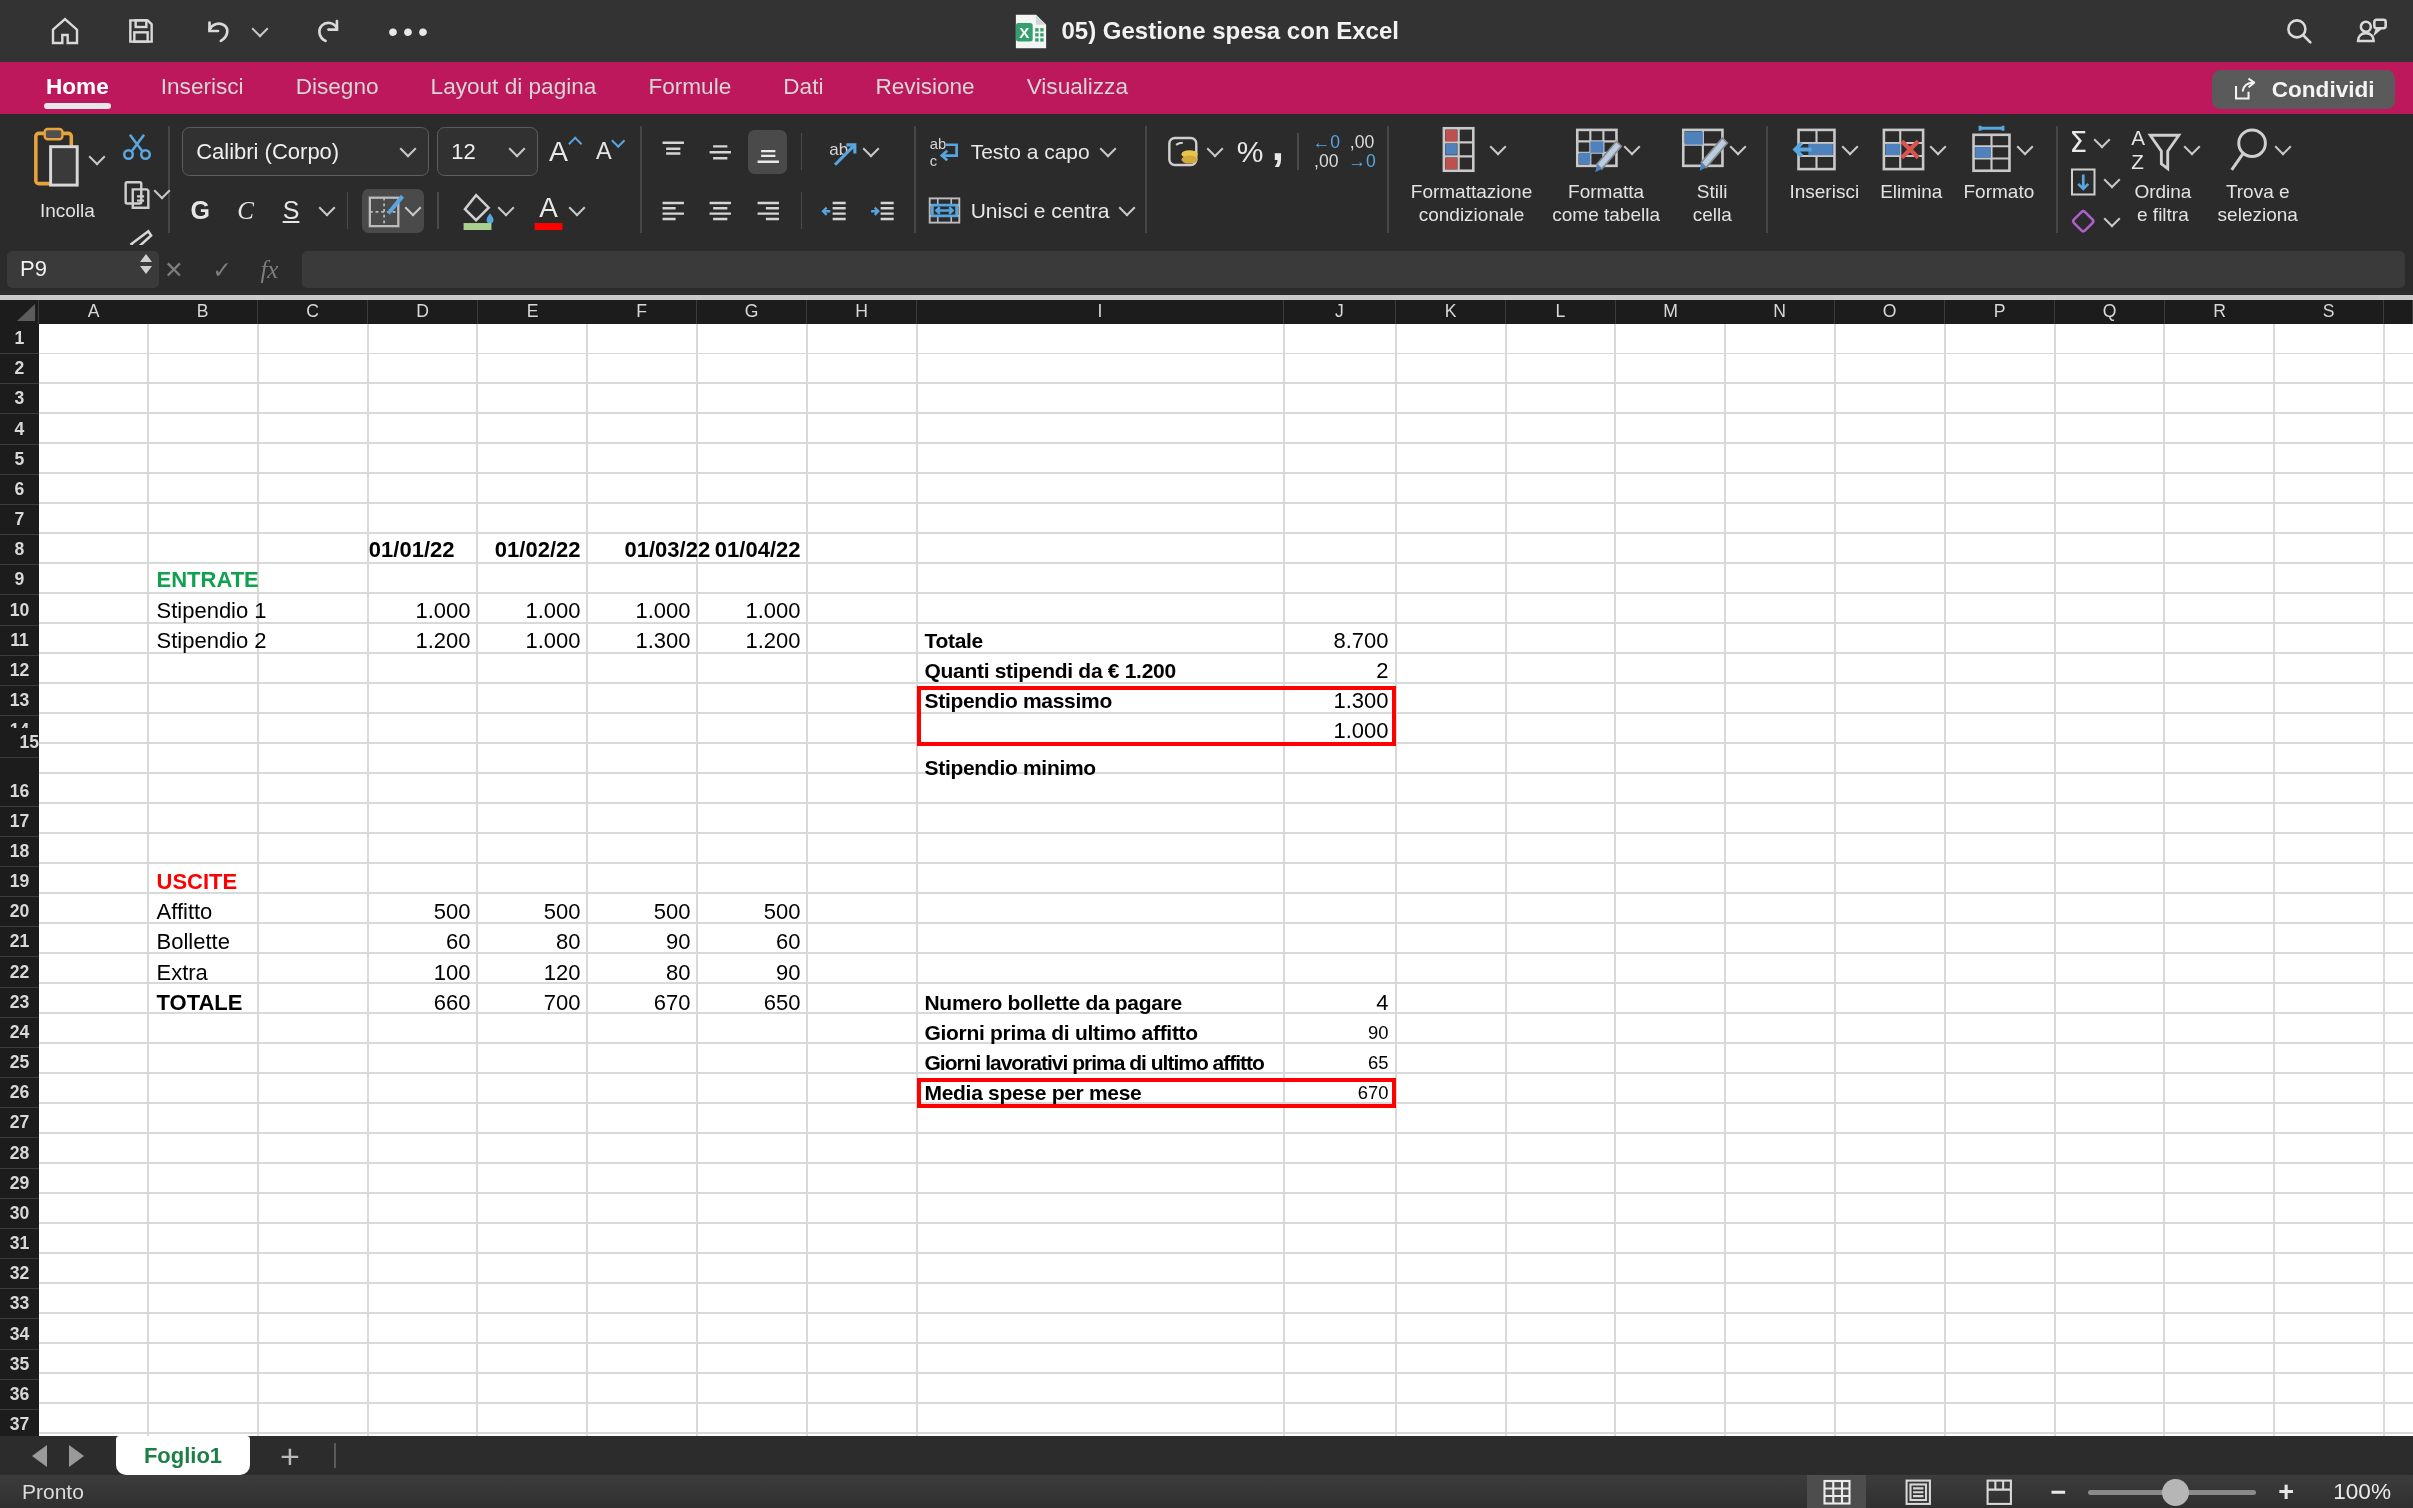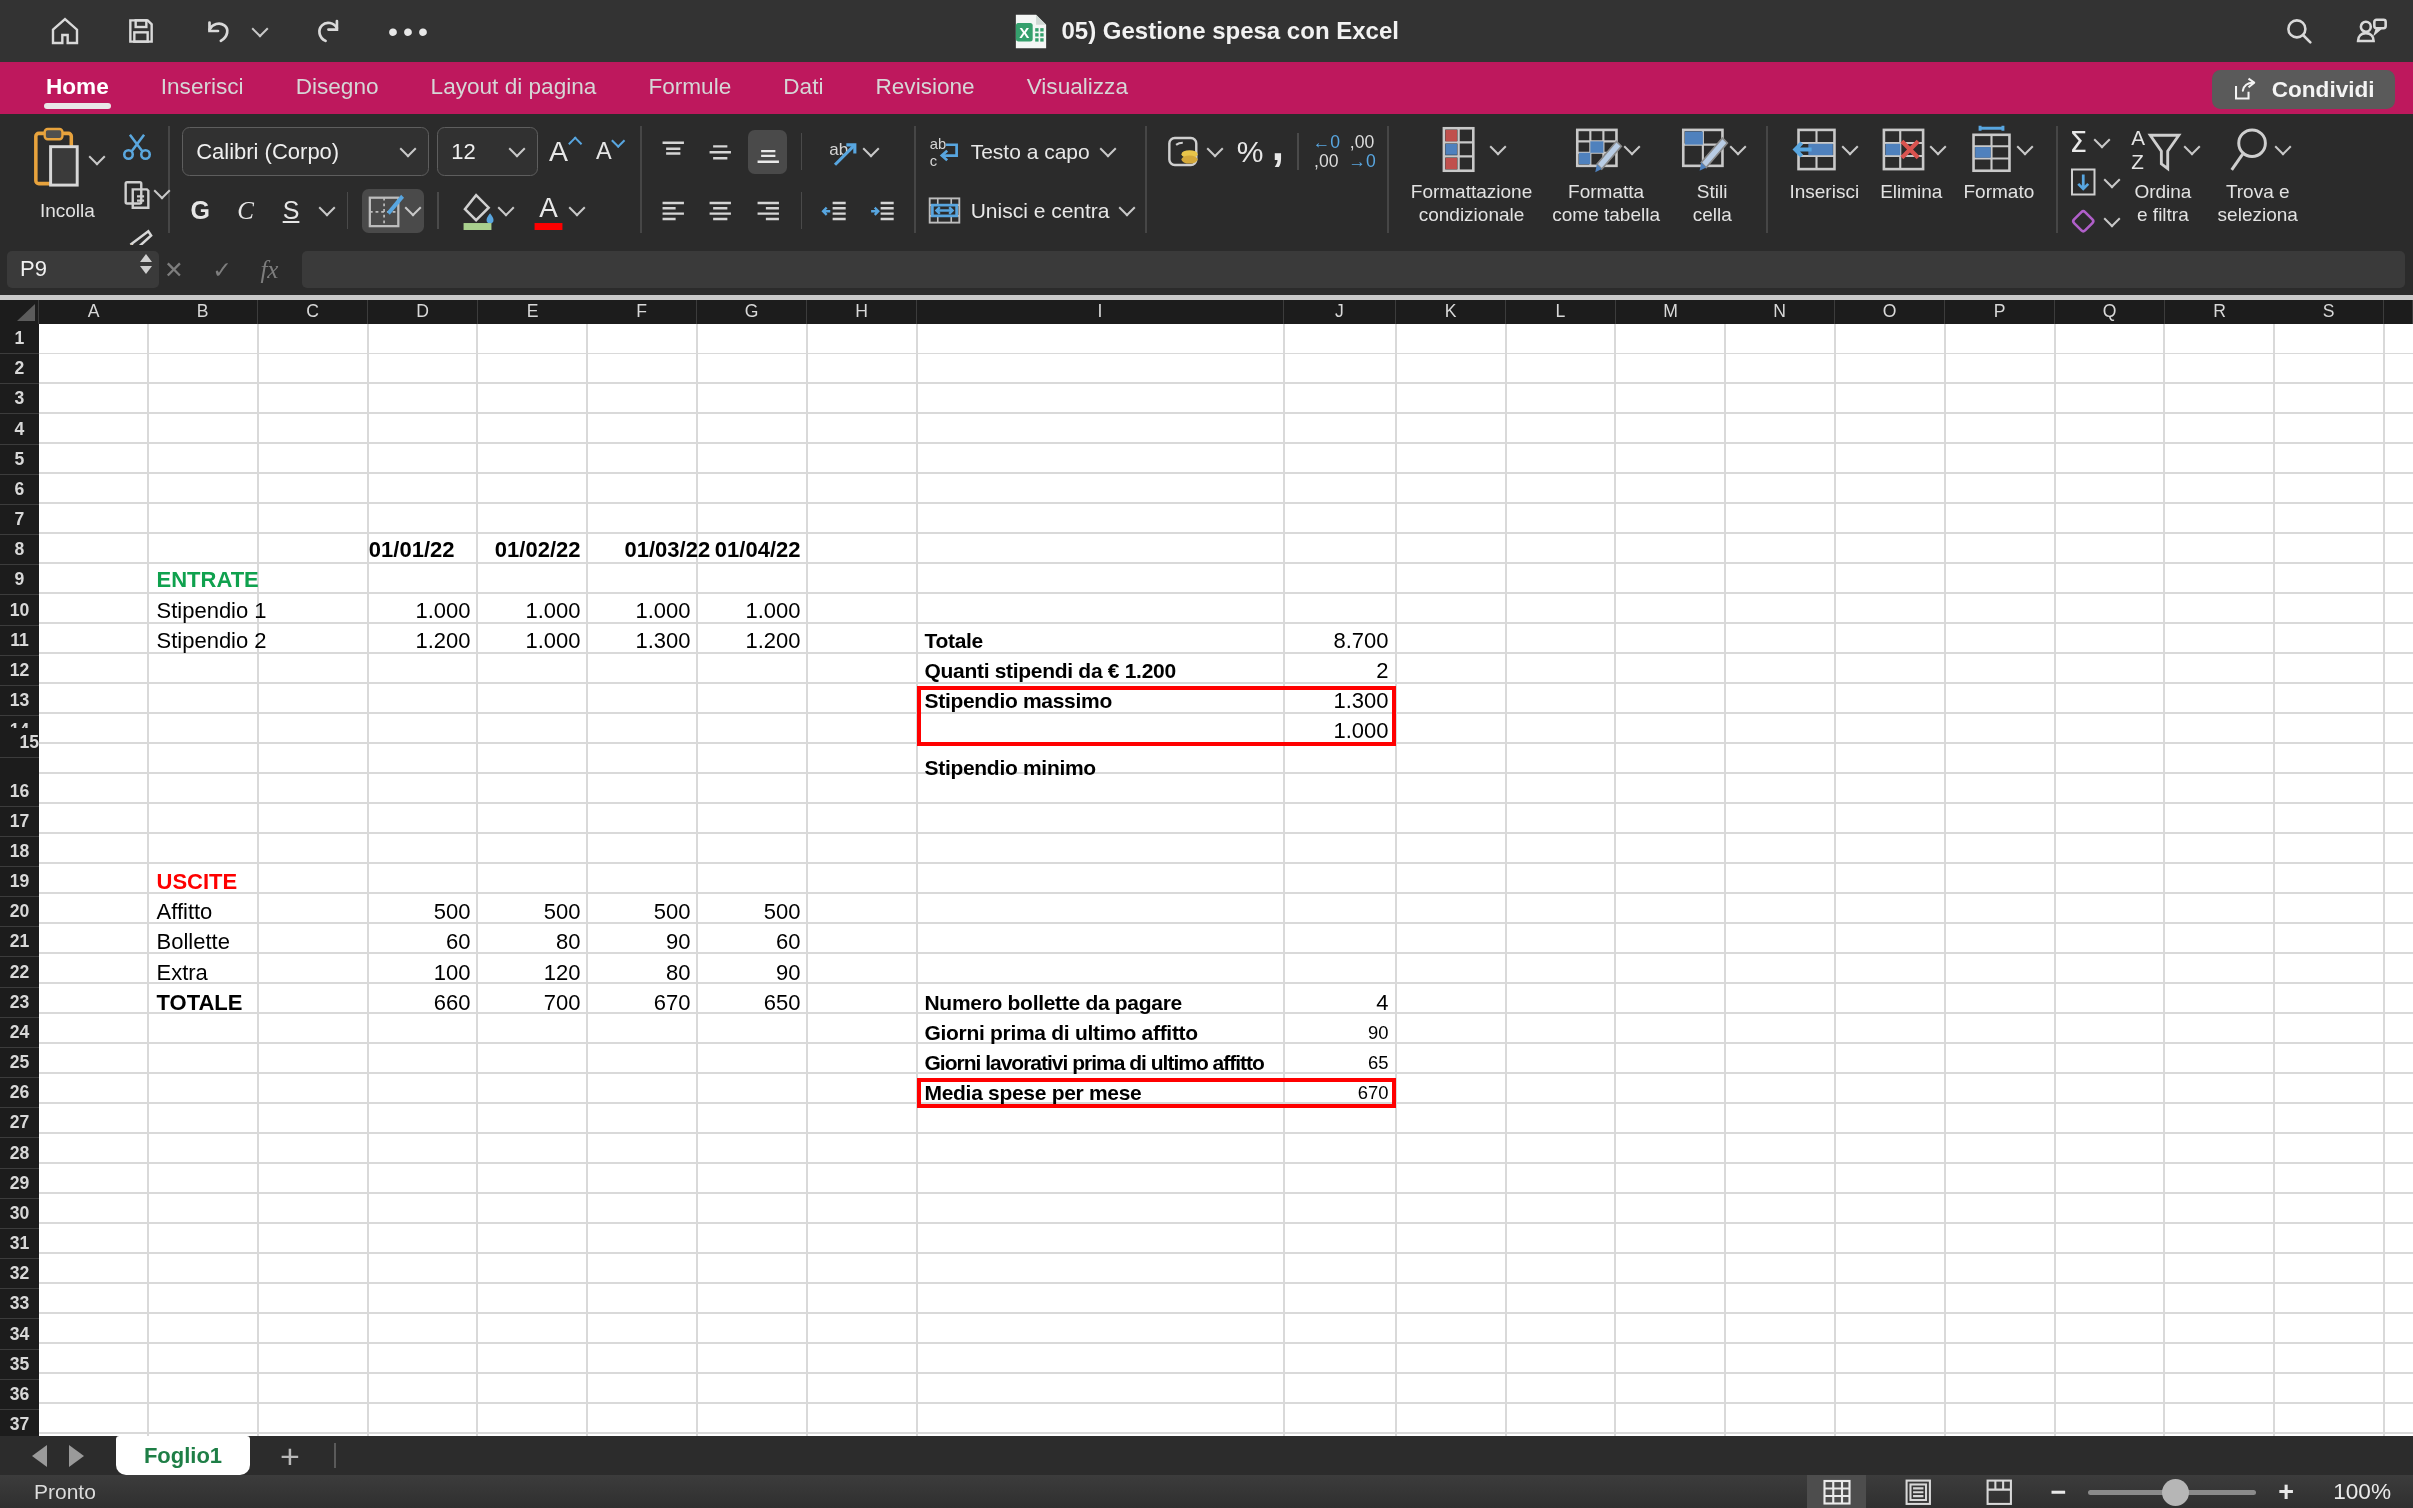--- a/index.html
+++ b/index.html
@@ -95,21 +95,21 @@
   .navarr{width:0;height:0;margin-left:32px;}
   .navarr.l{border-top:11px solid transparent;border-bottom:11px solid transparent;border-right:15px solid #9a9a9a;}
   .navarr.r{border-top:11px solid transparent;border-bottom:11px solid transparent;border-left:15px solid #9a9a9a;margin-left:22px;}
   .sheettab{margin-left:32px;width:134px;height:39px;background:#ffffff;border-radius:3.4px 3.4px 10px 10px;
     display:flex;align-items:center;justify-content:center;font-size:22px;font-weight:bold;color:var(--tab-green,#1e7e46);}
   .addsheet{margin-left:30px;font-size:34px;color:#b9b9b9;line-height:34px;}
   .sheetdiv{width:1.7px;height:25px;background:#5a5a5a;margin-left:34px;}
   
   .statusbar{position:absolute;left:0;top:1475px;width:2413px;height:34px;
     background:linear-gradient(#3c3c3c,#2f2f2f);display:flex;align-items:center;}
-  .statusmsg{font-size:21px;color:#dcdcdc;padding-left:34px;}
+  .statusmsg{font-size:21px;color:#dcdcdc;padding-left:22px;}
   .statusright{position:absolute;right:22px;top:0;height:34px;display:flex;align-items:center;gap:22px;}
   .viewbtn{height:34px;display:flex;align-items:center;justify-content:center;width:59px;}
   .viewbtn.sel{background:#4d4d4d;}
   .zoomtrack{width:168px;height:5px;border-radius:2.5px;background:#8a8a8a;position:relative;}
   .zoomthumb{position:absolute;left:74px;top:-11px;width:27px;height:27px;border-radius:50%;background:#b6b6b6;}
   .zoomsign{font-size:27px;font-weight:bold;color:#e8e8e8;}
   .zoomval{font-size:22.6px;color:#eaeaea;min-width:75px;text-align:right;}
 </style>
 </head>
 <body>

